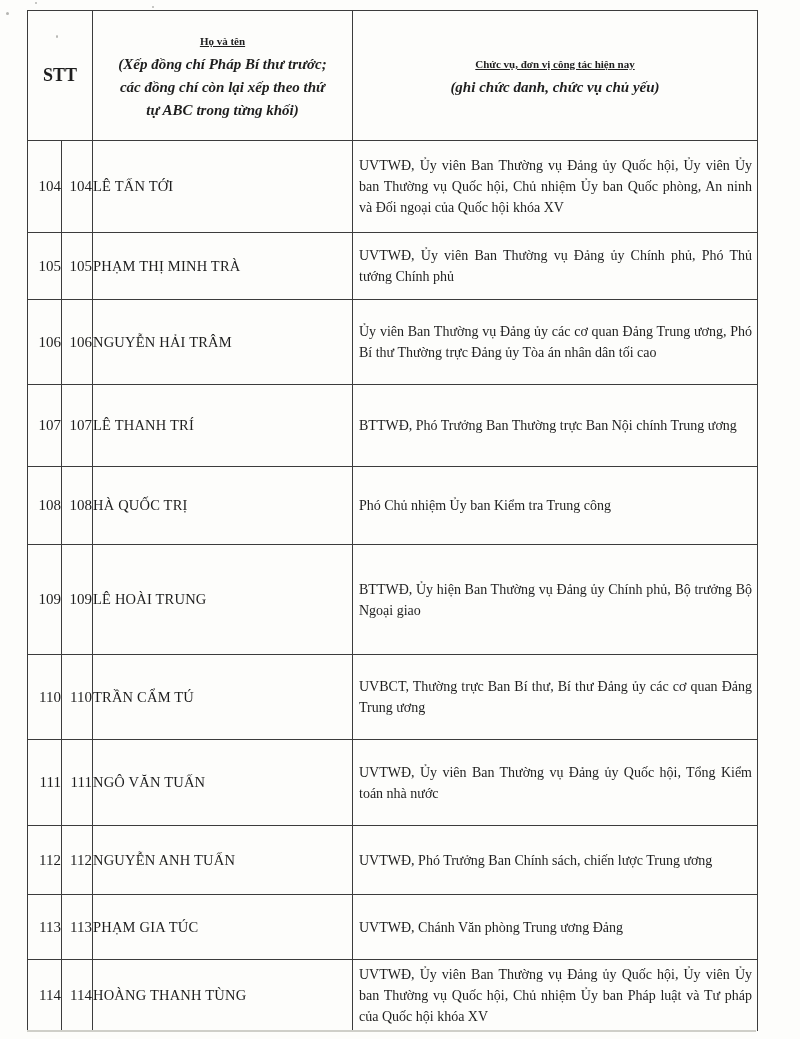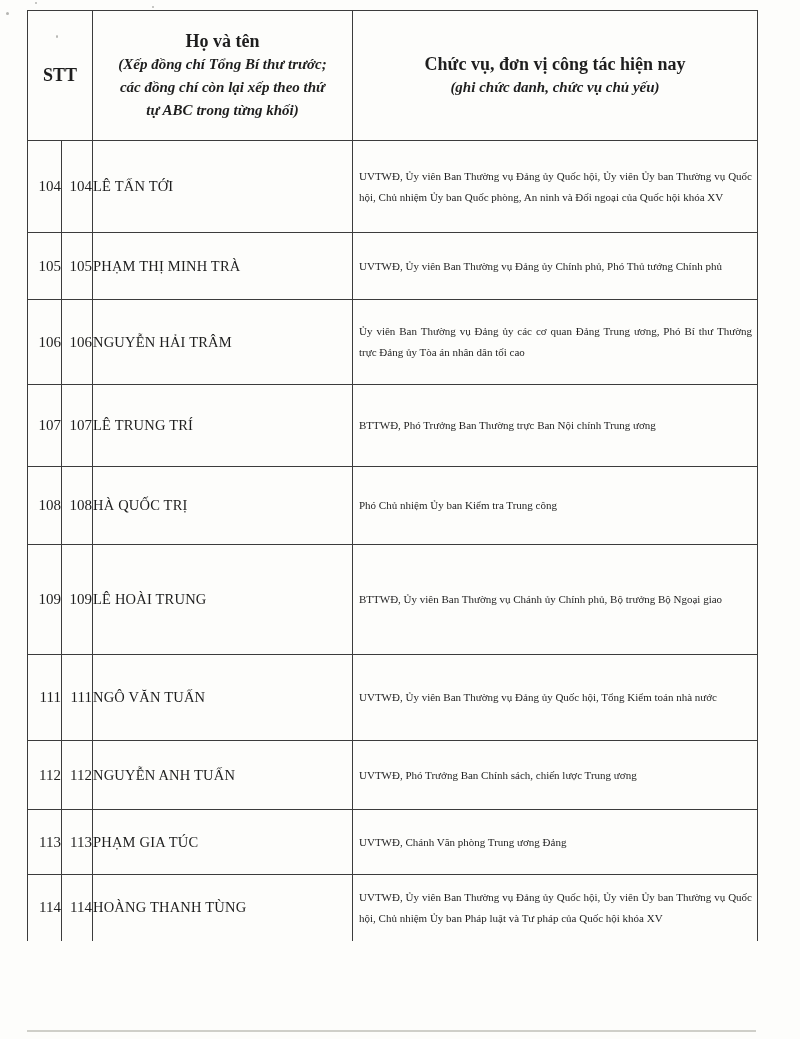--- a/index.html
+++ b/index.html
@@ -14,28 +14,28 @@
 
   table.roster {
     position:absolute; left:27px; top:10px; width:730px;
     border-collapse:collapse; table-layout:fixed;
   }
   .roster th, .roster td { border:1.6px solid #3c3c3c; vertical-align:middle; }
   .roster tr.last td { border-bottom:none; }
 
   th.h-stt { font-weight:bold; font-size:18px; text-align:center; }
   th.h-col { text-align:center; padding:4px 10px; }
-  .h-title { font-weight:bold; font-size:18px; line-height:24px; }
+  .h-title { font-weight:bold; font-size:11px; line-height:24px;text-decoration:underline; }
   .h-sub  { font-weight:bold; font-style:italic; font-size:15px; line-height:23px; }
   th.h-name .h-sub { padding:0 12px; }
 
   td.num  { text-align:right; font-size:15px; }
   td.name { font-size:14.5px; letter-spacing:0.2px; }
   td.pos  {
-    font-size:11px; line-height:21px;
+    font-size:14px; line-height:21px;
     padding:4px 5px 4px 6px; text-align:justify;
   }
 
   
   .speck { position:absolute; background:#8f8f8a; border-radius:50%; opacity:.65; }
   .bottom-faint-line {
     position:absolute; left:27px; top:1030px; width:729px; height:2px;
     background:#cfcfc9;
   }
 </style>
@@ -49,21 +49,21 @@
       <col style="width:34px">
         <col style="width:31px">
         <col style="width:260px">
         <col style="width:405px">
     </colgroup>
     <thead>
       <tr style="height:130px">
         <th class="h-stt" colspan="2">STT</th>
         <th class="h-col h-name">
           <div class="h-title">Họ và tên</div>
-          <div class="h-sub">(Xếp đồng chí Tổng Bí thư trước; các đồng chí còn lại xếp theo thứ tự ABC trong từng khối)</div>
+          <div class="h-sub">(Xếp đồng chí Pháp Bí thư trước; các đồng chí còn lại xếp theo thứ tự ABC trong từng khối)</div>
         </th>
         <th class="h-col">
           <div class="h-title">Chức vụ, đơn vị công tác hiện nay</div>
           <div class="h-sub">(ghi chức danh, chức vụ chủ yếu)</div>
         </th>
       </tr>
     </thead>
     <tbody>
       <tr style="height:92px">
         <td class="num">104</td>
@@ -79,34 +79,40 @@
       </tr>
       <tr style="height:85px">
         <td class="num">106</td>
         <td class="num">106</td>
         <td class="name">NGUYỄN HẢI TRÂM</td>
         <td class="pos">Ủy viên Ban Thường vụ Đảng ủy các cơ quan Đảng Trung ương, Phó Bí thư Thường trực Đảng ủy Tòa án nhân dân tối cao</td>
       </tr>
       <tr style="height:82px">
         <td class="num">107</td>
         <td class="num">107</td>
-        <td class="name">LÊ TRUNG TRÍ</td>
+        <td class="name">LÊ THANH TRÍ</td>
         <td class="pos">BTTWĐ, Phó Trưởng Ban Thường trực Ban Nội chính Trung ương</td>
       </tr>
       <tr style="height:78px">
         <td class="num">108</td>
         <td class="num">108</td>
         <td class="name">HÀ QUỐC TRỊ</td>
         <td class="pos">Phó Chủ nhiệm Ủy ban Kiểm tra Trung công</td>
       </tr>
       <tr style="height:110px">
         <td class="num">109</td>
         <td class="num">109</td>
         <td class="name">LÊ HOÀI TRUNG</td>
-        <td class="pos">BTTWĐ, Ủy viên Ban Thường vụ Chánh ủy Chính phủ, Bộ trưởng Bộ Ngoại giao</td>
+        <td class="pos">BTTWĐ, Ủy hiện Ban Thường vụ Đảng ủy Chính phủ, Bộ trưởng Bộ Ngoại giao</td>
+      </tr>
+      <tr style="height:85px">
+        <td class="num">110</td>
+        <td class="num">110</td>
+        <td class="name">TRẦN CẨM TÚ</td>
+        <td class="pos">UVBCT, Thường trực Ban Bí thư, Bí thư Đảng ủy các cơ quan Đảng Trung ương</td>
       </tr>
       <tr style="height:86px">
         <td class="num">111</td>
         <td class="num">111</td>
         <td class="name">NGÔ VĂN TUẤN</td>
         <td class="pos">UVTWĐ, Ủy viên Ban Thường vụ Đảng ủy Quốc hội, Tổng Kiểm toán nhà nước</td>
       </tr>
       <tr style="height:69px">
         <td class="num">112</td>
         <td class="num">112</td>

